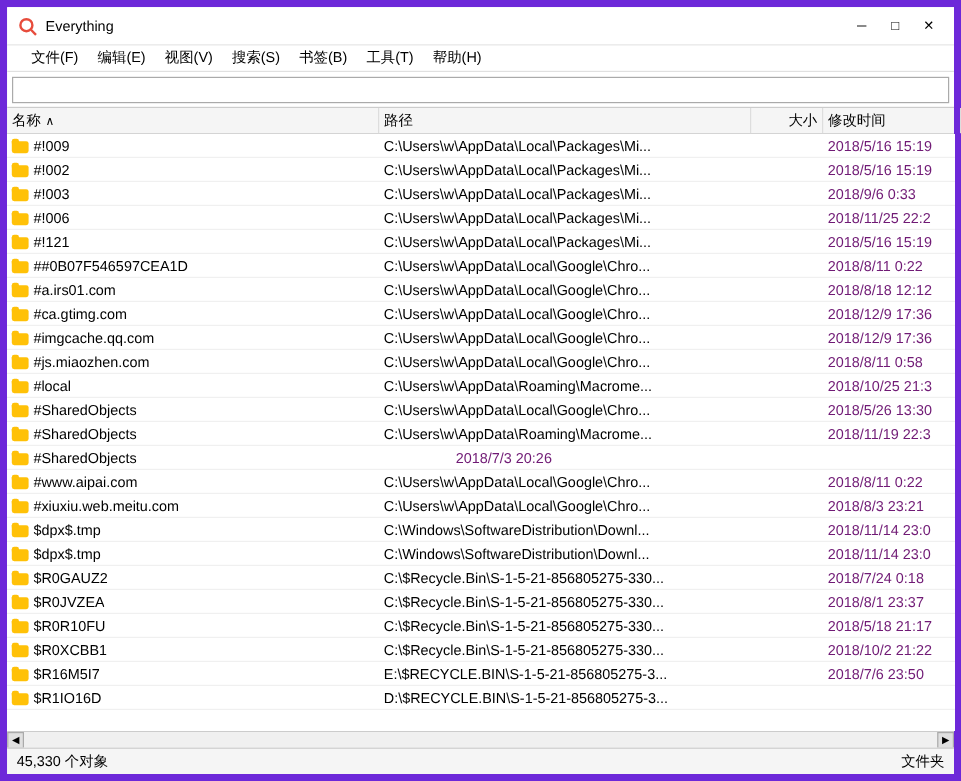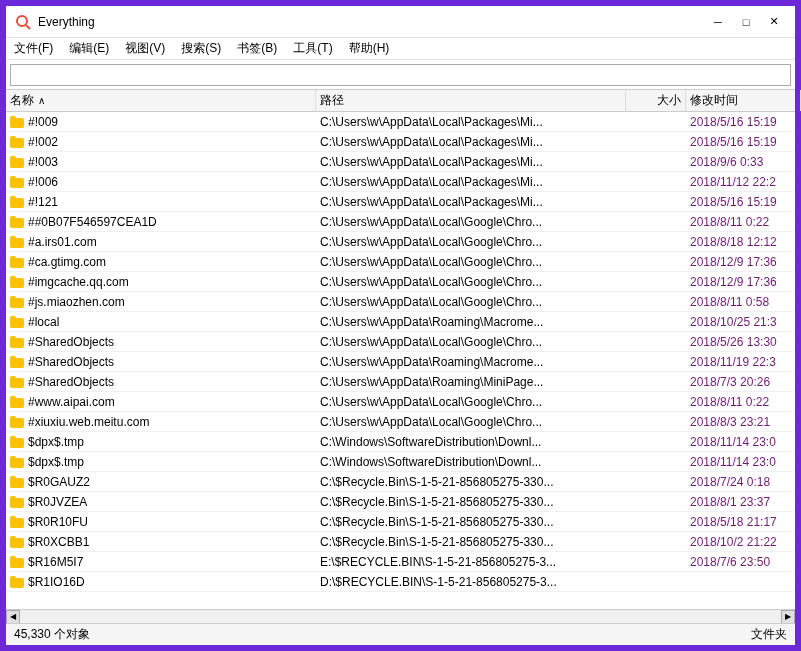--- a/index.html
+++ b/index.html
@@ -57,21 +57,21 @@
       justify-content: center;
       font-size: 11px;
       color: #000;
     }
     
     .menu-bar {
       height: 22px;
       background: #fff;
       display: flex;
       align-items: center;
-      padding: 0 0;
+      padding: 0 12px;
       border-bottom: 1px solid #e0e0e0;
       flex-shrink: 0;
     }
     .menu-item {
       padding: 2px 8px;
       cursor: pointer;
       font-size: 12px;
       color: #000;
       height: 100%;
       display: flex;
@@ -308,21 +308,21 @@
           <div class="file-cell cell-size"></div>
           <div class="file-cell cell-date">2018/9/6 0:33</div>
         </div>
         <div class="file-row">
           <div class="file-cell cell-name">
             <div class="folder-icon"></div>
             <span style="overflow: hidden; text-overflow: ellipsis; white-space: nowrap;">#!006</span>
           </div>
           <div class="file-cell cell-path">C:\Users\w\AppData\Local\Packages\Mi...</div>
           <div class="file-cell cell-size"></div>
-          <div class="file-cell cell-date">2018/11/12 22:2</div>
+          <div class="file-cell cell-date">2018/11/25 22:2</div>
         </div>
         <div class="file-row">
           <div class="file-cell cell-name">
             <div class="folder-icon"></div>
             <span style="overflow: hidden; text-overflow: ellipsis; white-space: nowrap;">#!121</span>
           </div>
           <div class="file-cell cell-path">C:\Users\w\AppData\Local\Packages\Mi...</div>
           <div class="file-cell cell-size"></div>
           <div class="file-cell cell-date">2018/5/16 15:19</div>
         </div>
@@ -396,21 +396,20 @@
           </div>
           <div class="file-cell cell-path">C:\Users\w\AppData\Roaming\Macrome...</div>
           <div class="file-cell cell-size"></div>
           <div class="file-cell cell-date">2018/11/19 22:3</div>
         </div>
         <div class="file-row">
           <div class="file-cell cell-name">
             <div class="folder-icon"></div>
             <span style="overflow: hidden; text-overflow: ellipsis; white-space: nowrap;">#SharedObjects</span>
           </div>
-          <div class="file-cell cell-path">C:\Users\w\AppData\Roaming\MiniPage...</div>
           <div class="file-cell cell-size"></div>
           <div class="file-cell cell-date">2018/7/3 20:26</div>
         </div>
         <div class="file-row">
           <div class="file-cell cell-name">
             <div class="folder-icon"></div>
             <span style="overflow: hidden; text-overflow: ellipsis; white-space: nowrap;">#www.aipai.com</span>
           </div>
           <div class="file-cell cell-path">C:\Users\w\AppData\Local\Google\Chro...</div>
           <div class="file-cell cell-size"></div>

